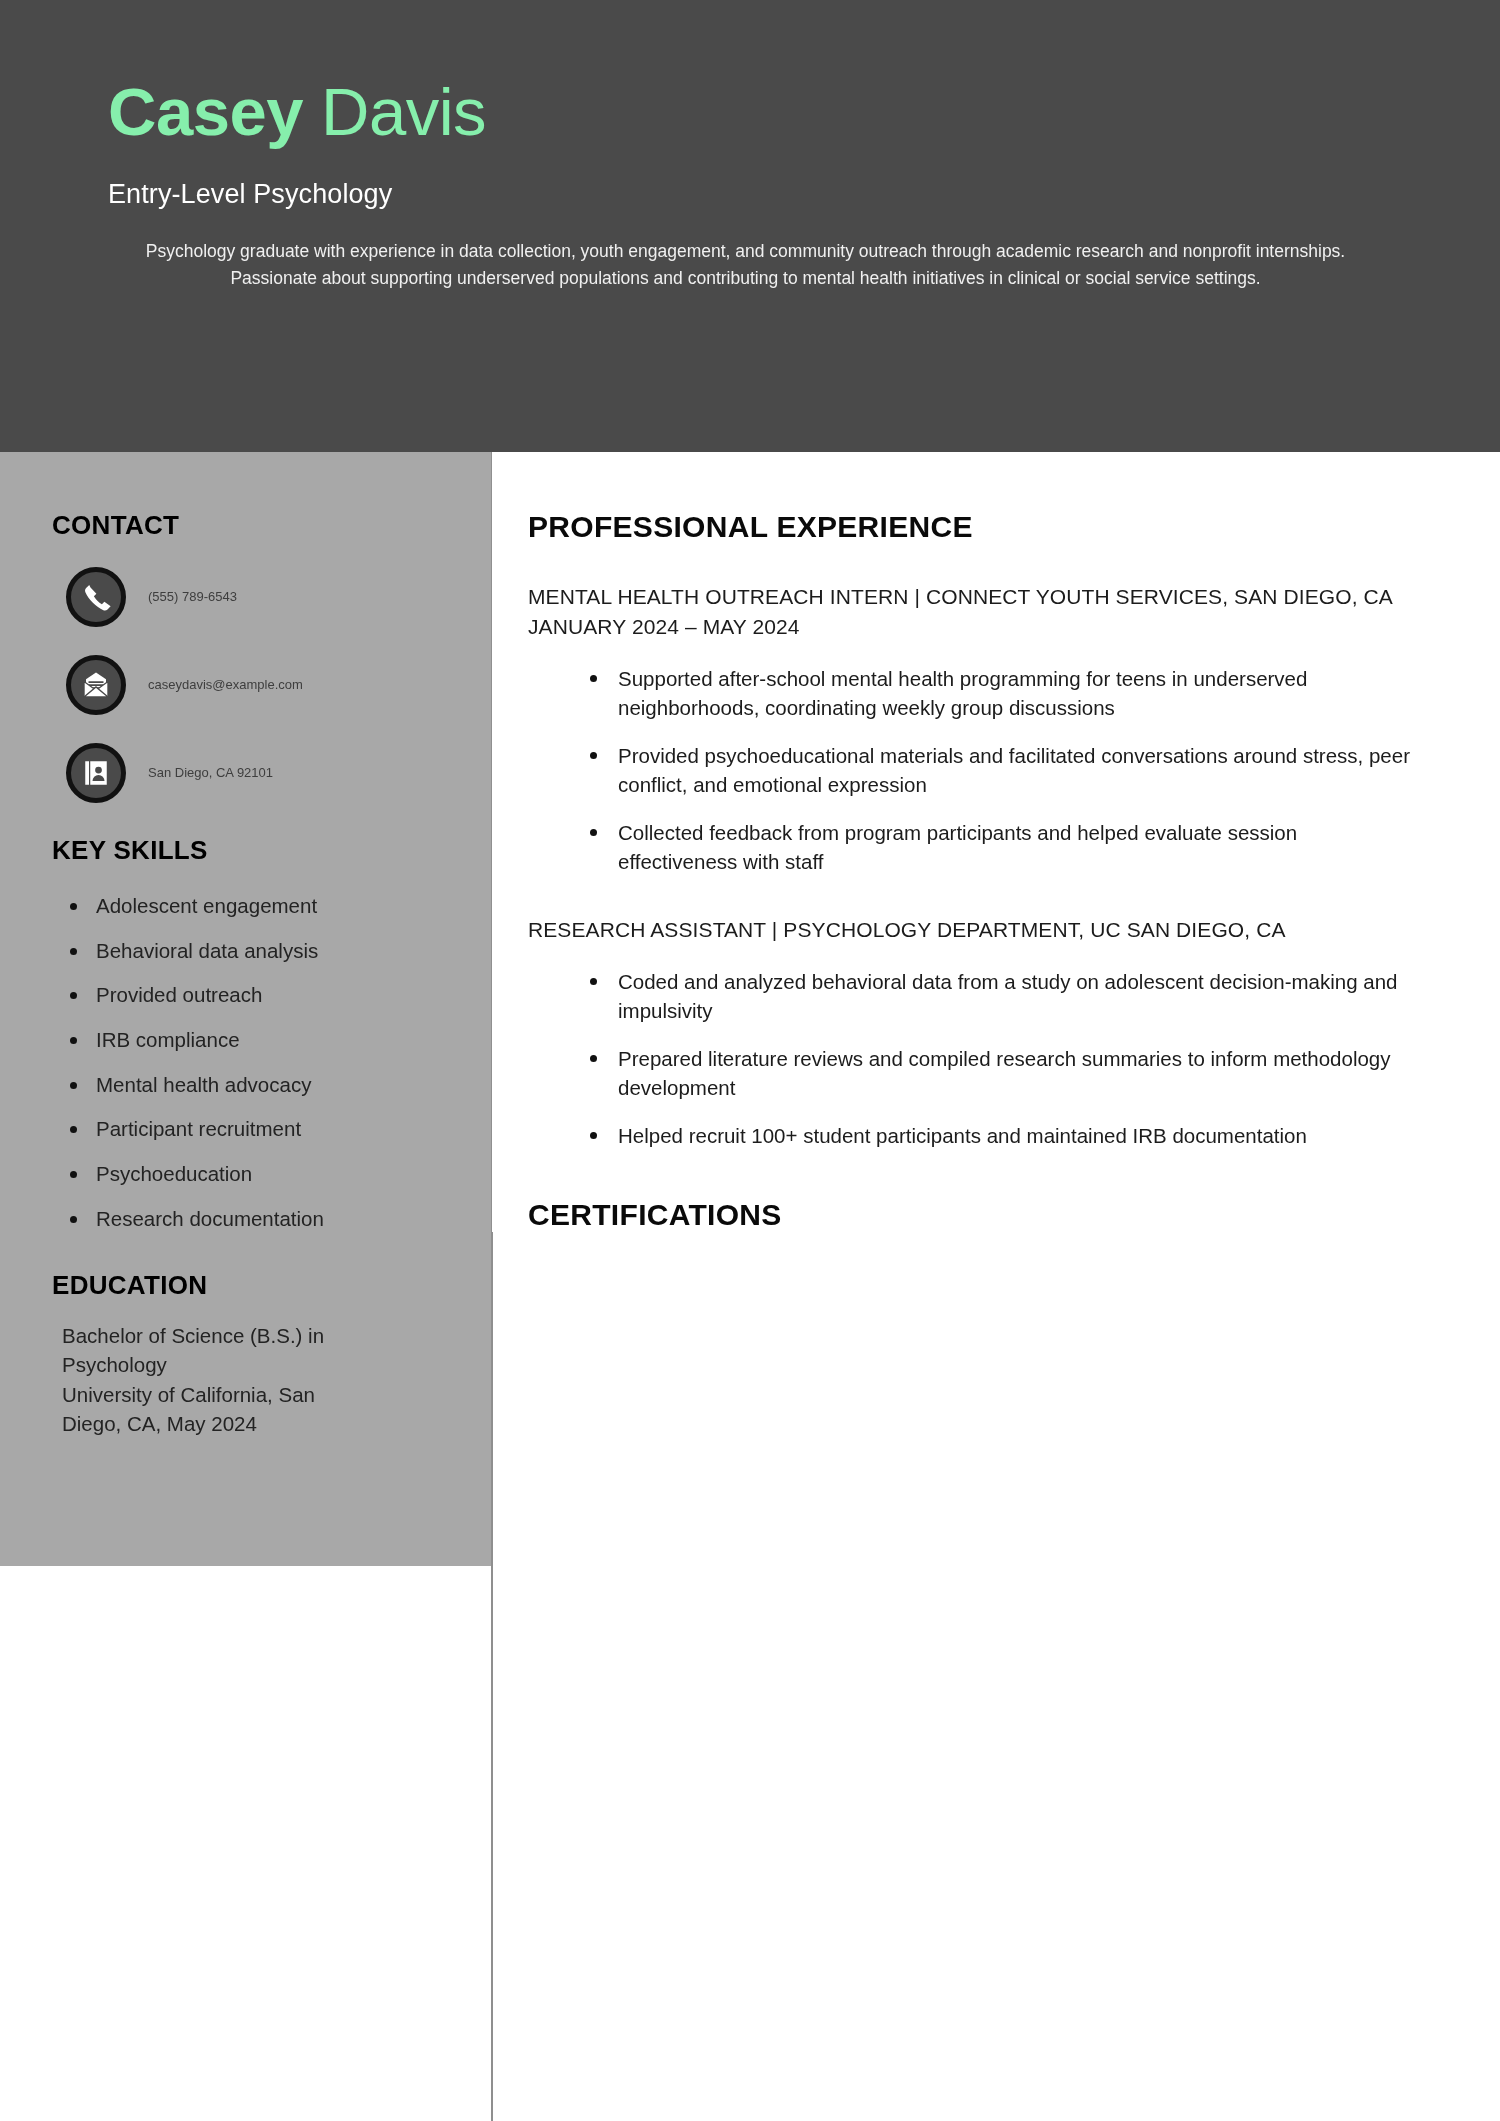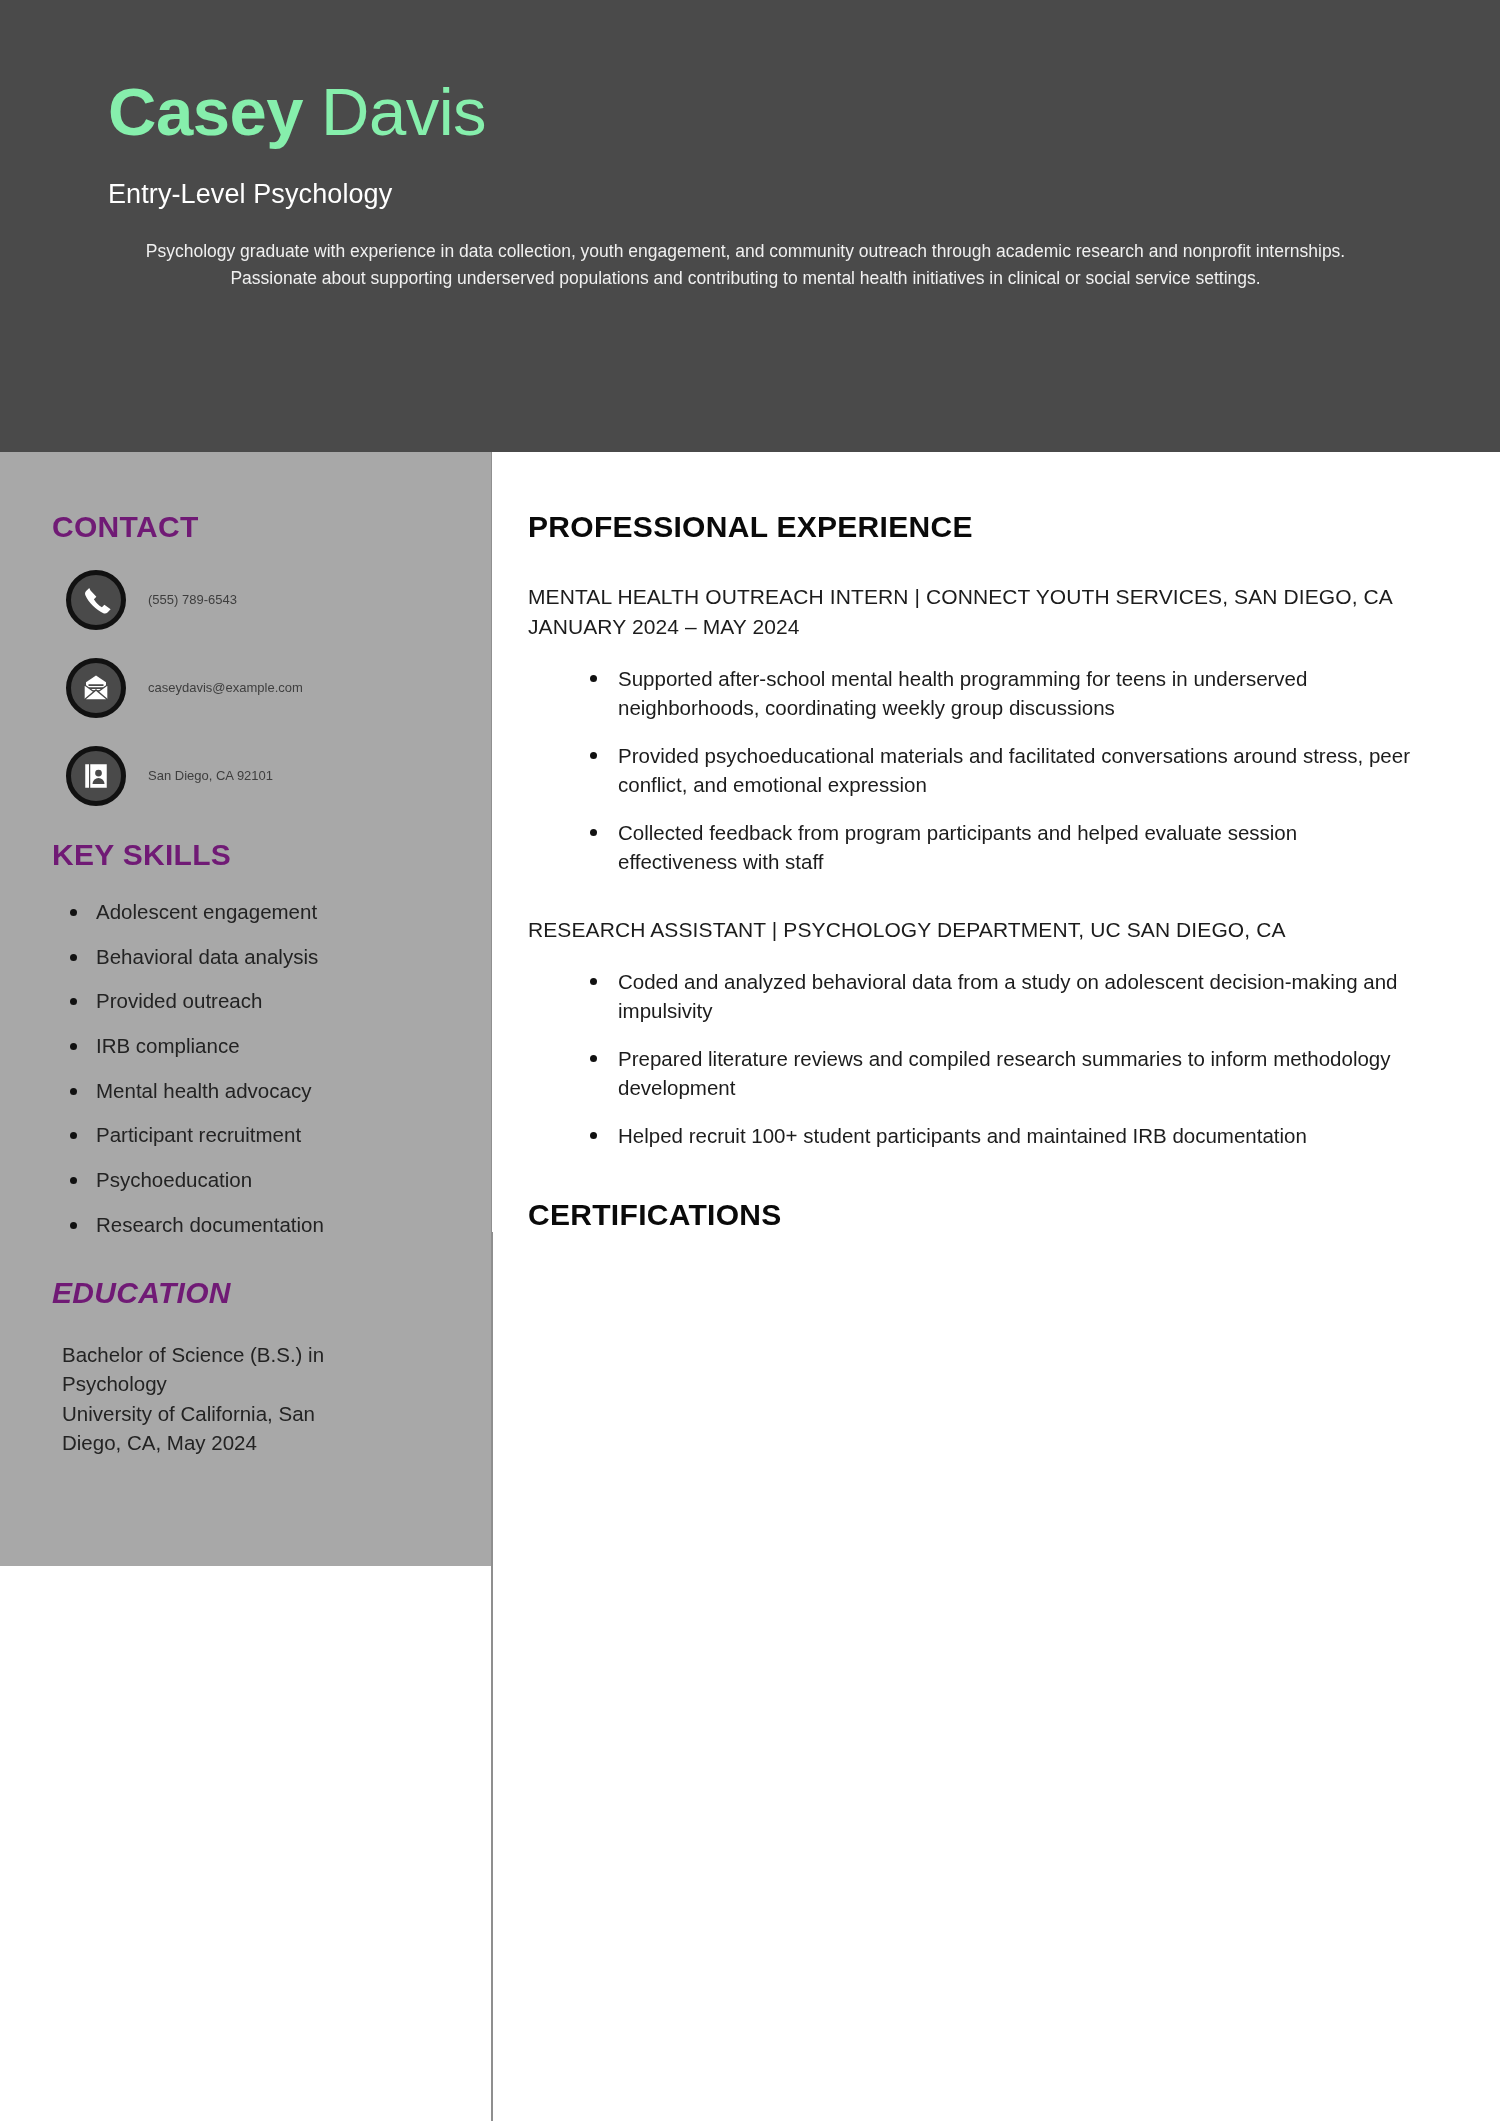--- a/index.html
+++ b/index.html
@@ -72,23 +72,23 @@
   .sidebar-edge {
     position: absolute;
     left: 0;
     top: 452px;
     width: 14px;
     height: 1114px;
     background: #9d9d9d;
   }
 
   .side-heading {
-    font-size: 30px;
+    font-size: 26px;
     font-weight: 700;
-    color: #701a75;
+    color: #000000;
     letter-spacing: 0.3px;
     margin-bottom: 26px;
   }
 
   
   .contact-list { margin-bottom: 10px; }
 
   .contact-row {
     display: flex;
     align-items: center;
@@ -135,21 +135,21 @@
     content: "";
     position: absolute;
     left: 18px;
     top: 11px;
     width: 7px;
     height: 7px;
     border-radius: 50%;
     background: #111111;
   }
 
-  .edu-heading { margin-top: 38px; margin-bottom: 30px; font-style: italic; }
+  .edu-heading { margin-top: 38px; margin-bottom: 20px; }
 
   .edu-block {
     font-size: 20.5px;
     line-height: 1.42;
     color: #232323;
     padding-left: 10px;
     width: 300px;
   }
 
   

